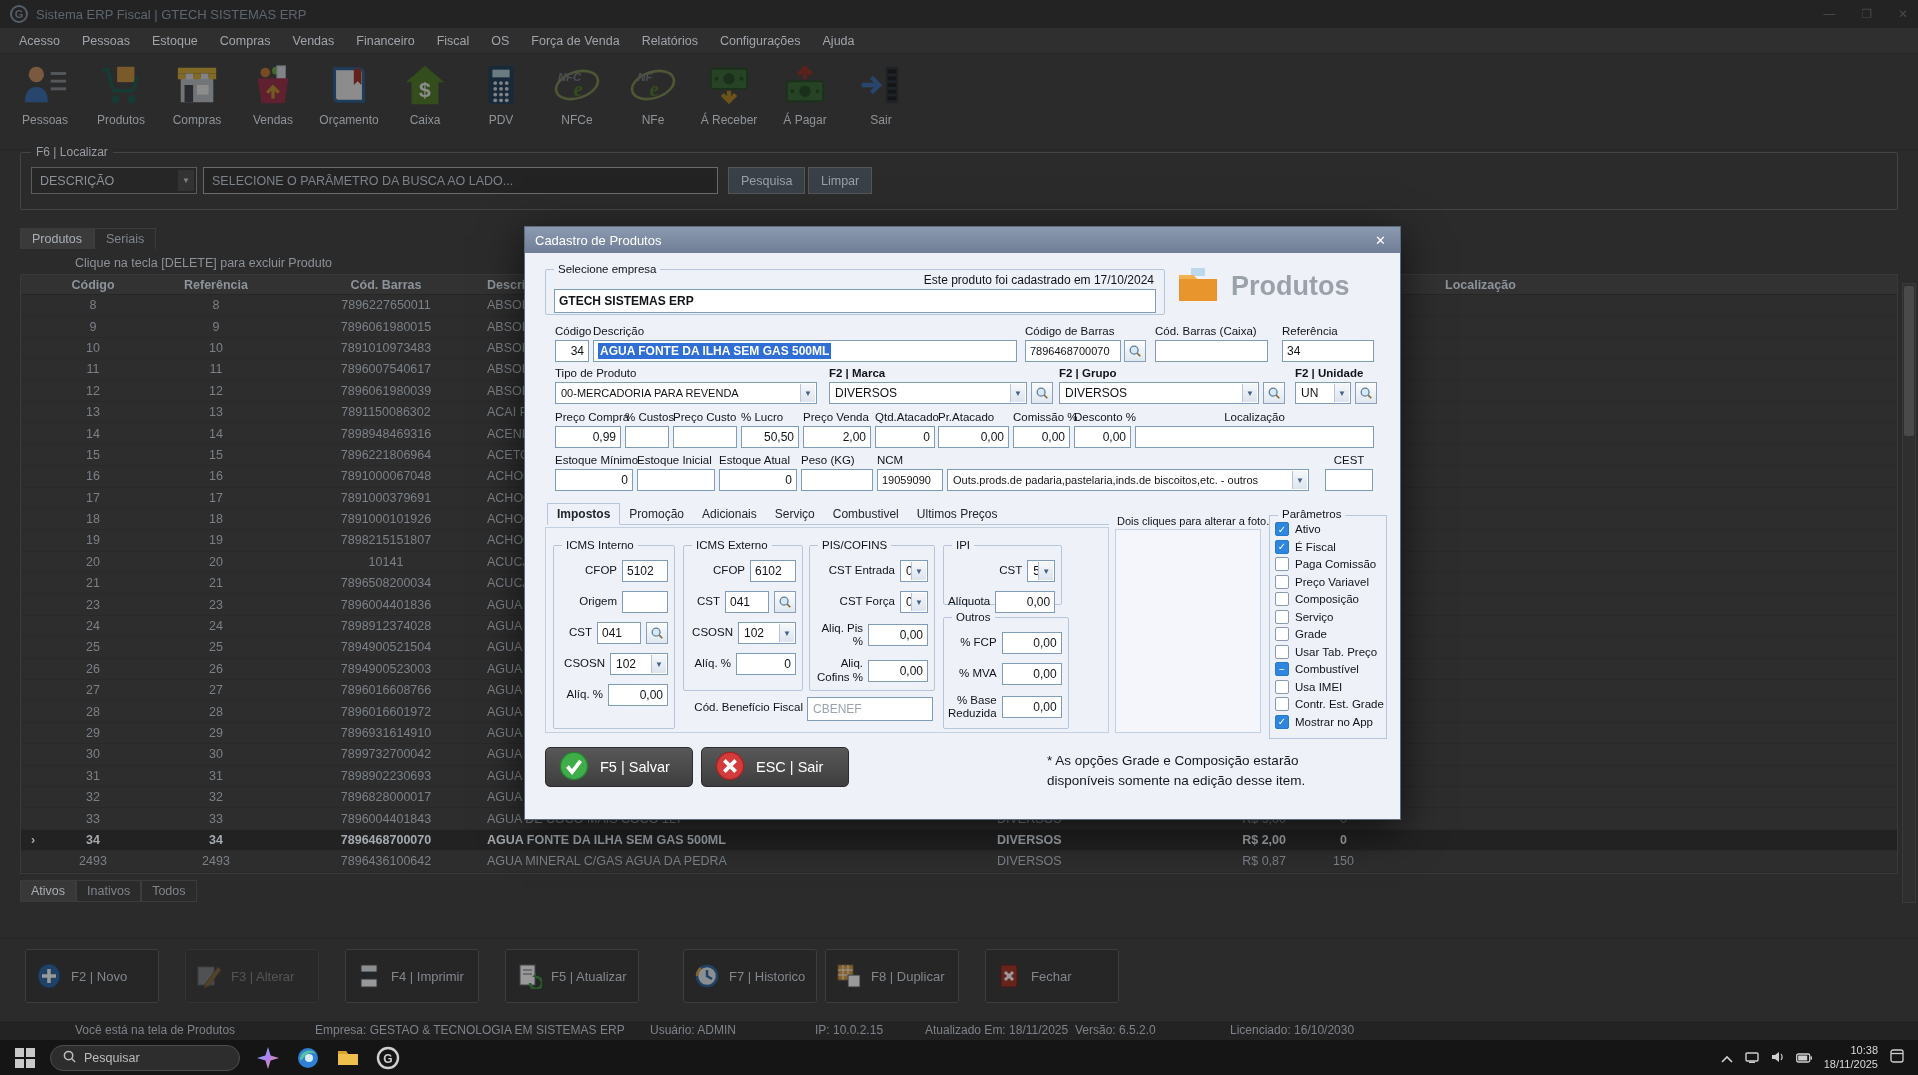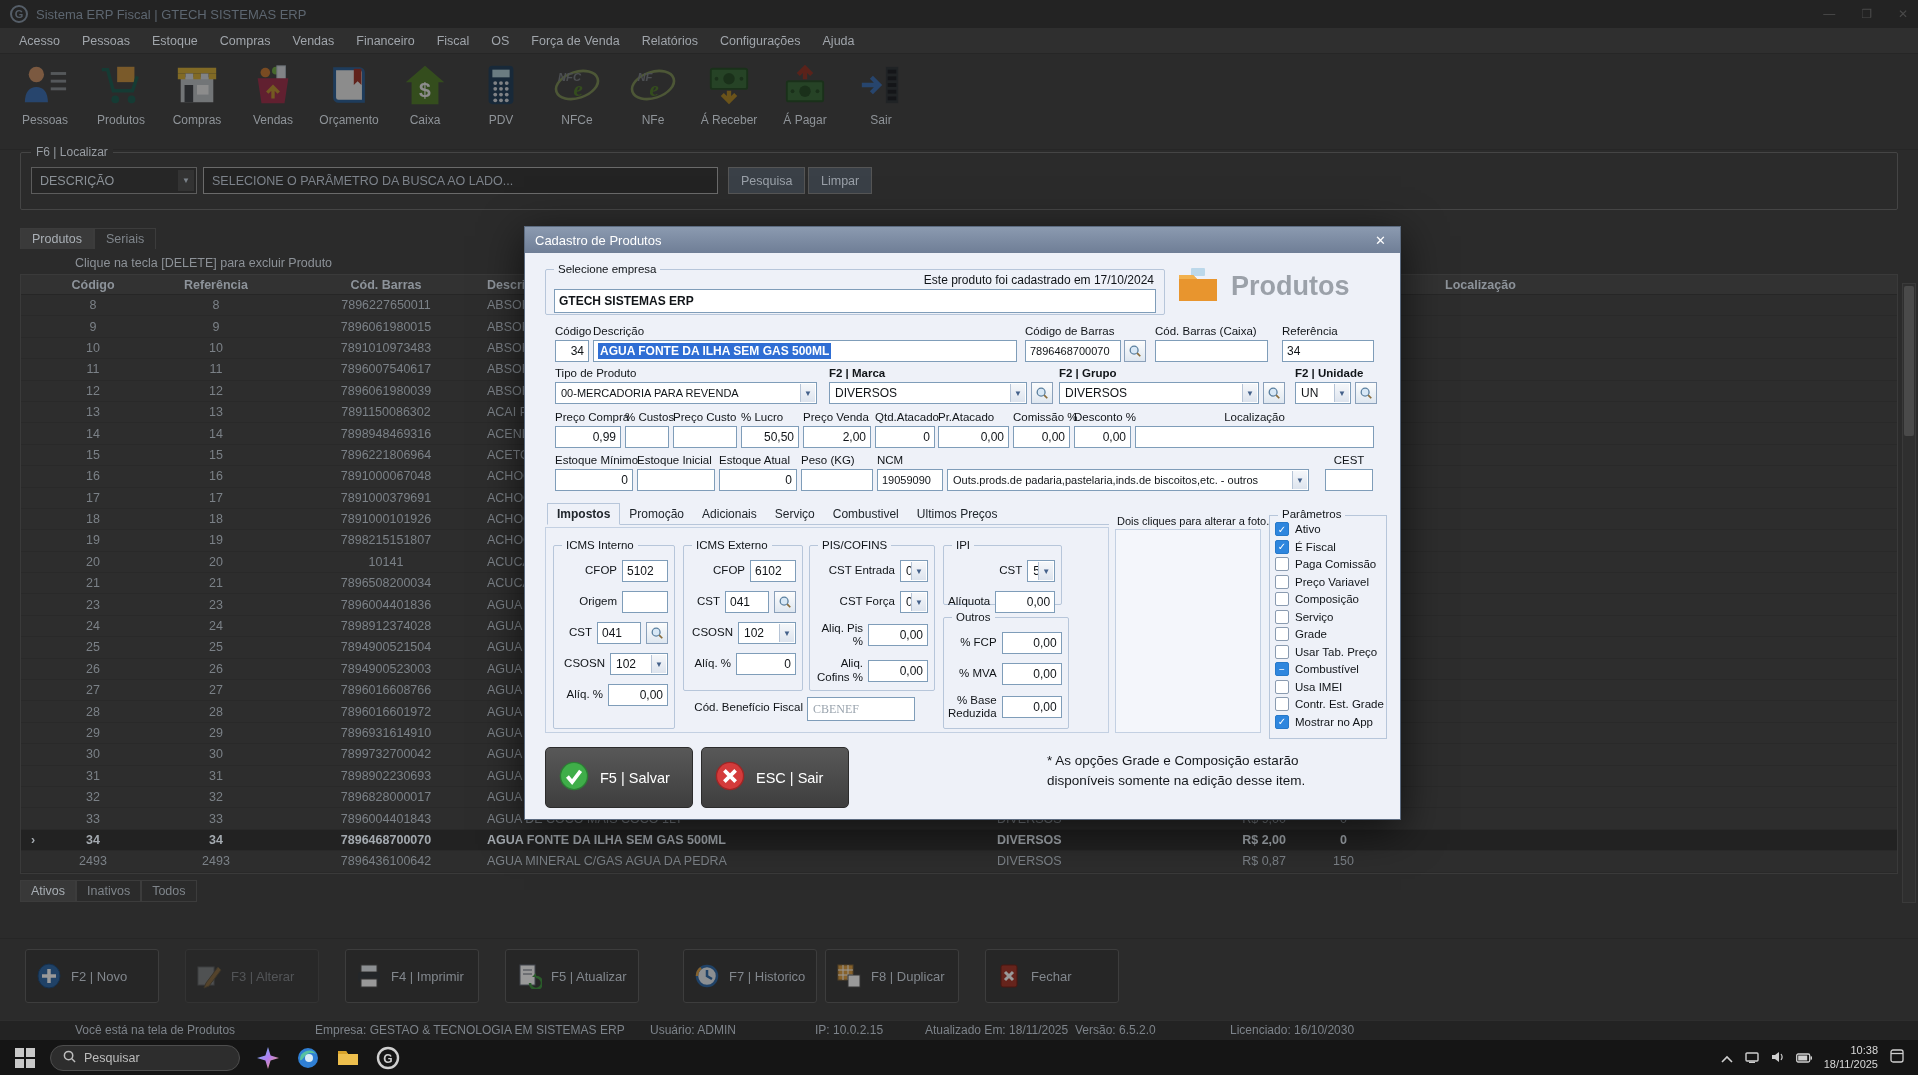--- a/index.html
+++ b/index.html
@@ -90,31 +90,31 @@
   #taxbox{position:absolute;left:20px;top:300px;width:564px;height:206px;border:1px solid #c3d0e2}
   .tg-row{display:flex;align-items:center;justify-content:flex-end;gap:5px;margin:9px 6px 0 4px}
   .tg-lb{font-size:11.5px;color:#101418;text-align:right;flex:1;line-height:1.15}
   .tg-in{width:46px}
   .tg-inm{width:44px}
   .tg-num{width:60px}
   .tg-cb{width:58px}
   .tg-cbs{width:28px}
   .tg-magwrap{position:relative;width:22px;height:22px;flex-shrink:0}
   #benef-lb{position:absolute;left:132px;top:474px;width:146px;text-align:right;font-size:11.5px}
-  #benef{position:absolute;left:282px;top:470px;width:108px;height:24px;background:#fff;border:1px solid #7f9db9;font-size:12px;padding:0 5px;color:#000;font-family:Liberation Serif, serif}
+  #benef{position:absolute;left:282px;top:470px;width:126px;height:24px;background:#fff;border:1px solid #7f9db9;font-size:12px;padding:0 5px;color:#000;font-family:Liberation Sans, sans-serif}
   #benef::placeholder{color:#9aa4ae;opacity:1}
   #photo-lb{position:absolute;left:592px;top:288px;font-size:11px;color:#101418}
   #photo{position:absolute;left:590px;top:302px;width:146px;height:204px;background:#f4f6fb;border:1px solid #c3d0e2}
   #params{position:absolute;left:744px;top:288px;width:118px;height:224px;border:1px solid #b7c6da}
   #params .legend{position:absolute;top:-8px;left:8px;background:#eef1f8;padding:0 4px;font-size:11.5px}
   .prow{display:flex;align-items:center;gap:6px;margin:3.5px 5px;cursor:pointer}
   .cb{width:14px;height:14px;border:1px solid #8a9bb0;background:#fff;border-radius:2px;display:flex;align-items:center;justify-content:center;font-size:10px;color:#fff;flex-shrink:0}
   .cb.c,.cb.m{background:#2e86de;border-color:#2779c9}
   .plb{font-size:11.5px;white-space:nowrap}
-  .dbtn{position:absolute;top:520px;width:148px;height:61px;background:linear-gradient(#585858,#3e3e3e);border:1px solid #2c2c2c;border-radius:5px;color:#fff;font-size:14.5px;display:flex;align-items:center;gap:11px;padding-left:13px;cursor:pointer}
+  .dbtn{position:absolute;top:520px;width:148px;height:40px;background:linear-gradient(#585858,#3e3e3e);border:1px solid #2c2c2c;border-radius:5px;color:#fff;font-size:14.5px;display:flex;align-items:center;gap:11px;padding-left:13px;cursor:pointer}
   #dnote{position:absolute;left:522px;top:524px;width:340px;font-size:13.5px;color:#15181c;white-space:pre-line;line-height:1.45}
 </style>
 </head>
 <body>
 
 <div id="stage">
 
   <div id="titlebar">
     <span class="glogo">G</span>
     <span>Sistema ERP Fiscal | GTECH SISTEMAS ERP</span>

